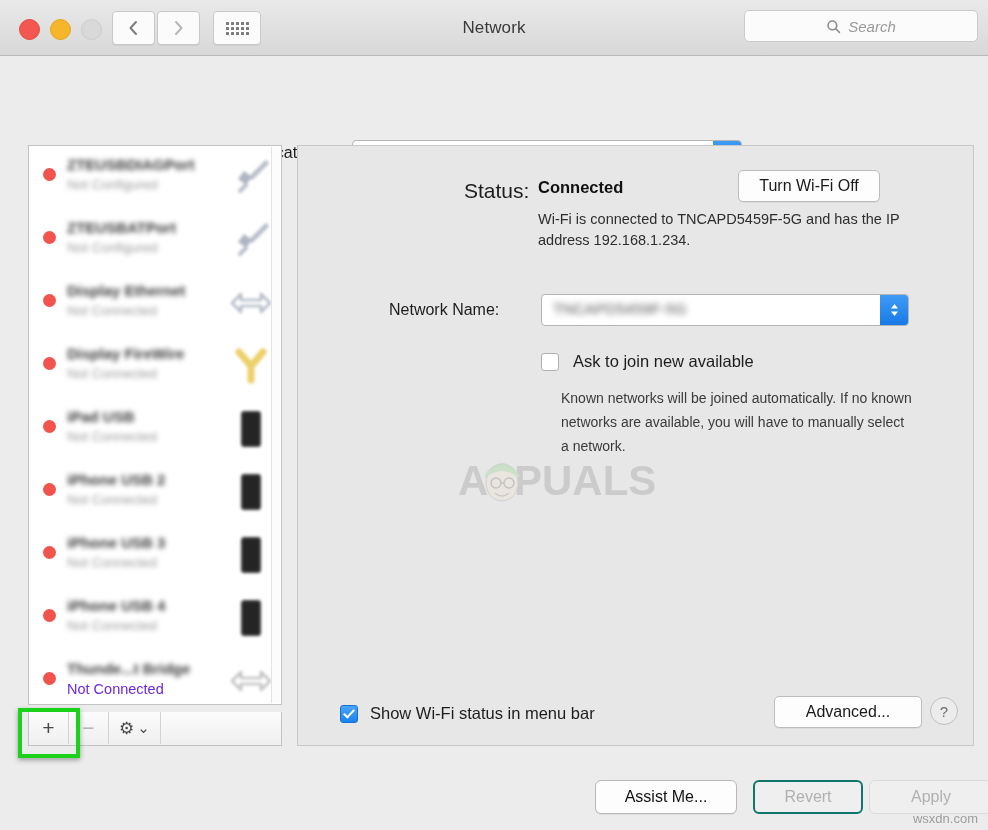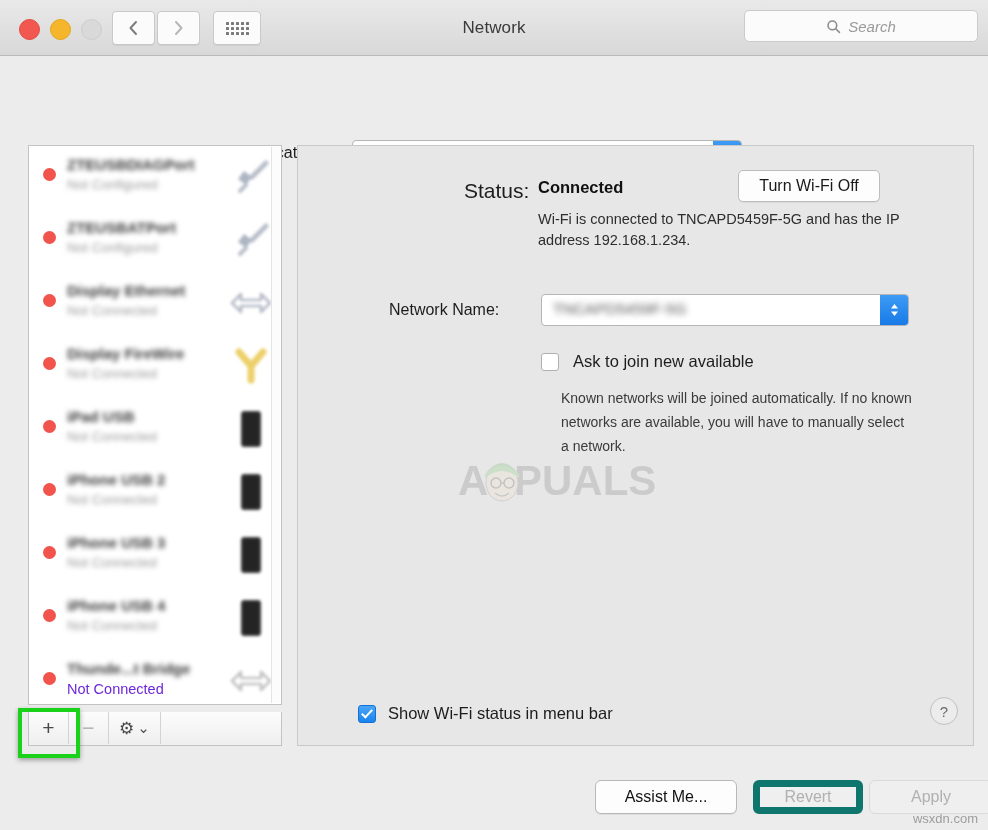--- a/index.html
+++ b/index.html
@@ -239,21 +239,21 @@
   }
 
   #askjoin-row { position: absolute; left: 243px; top: 206px; display: flex; align-items: center; }
   #askjoin-label { margin-left: 14px; font-size: 16.5px; color: #1d1d1d; }
   #askjoin-desc {
     position: absolute; left: 263px; top: 240px;
     width: 352px;
     font-size: 14px; color: #3a3a3a; line-height: 24px;
   }
 
-  #showstatus-row { position: absolute; left: 60px; top: 558px; display: flex; align-items: center; }
+  #showstatus-row { position: absolute; left: 42px; top: 558px; display: flex; align-items: center; }
   #showstatus-label { margin-left: 12px; font-size: 16.5px; color: #1d1d1d; }
 
   #advanced-btn {
     position: absolute; left: 476px; top: 550px;
     width: 148px; height: 32px;
     background: #fdfdfd;
     border: 1px solid #bdbdbd;
     border-radius: 5px;
     box-sizing: border-box;
     display: flex; align-items: center; justify-content: center;
@@ -279,21 +279,21 @@
     display: flex; align-items: center; justify-content: center;
     font-size: 16px;
   }
   #assist-btn {
     left: 595px; width: 142px;
     background: #fdfdfd; border: 1px solid #b8b8b8;
     color: #121212; box-shadow: 0 1px 0 rgba(0,0,0,0.06);
   }
   #revert-btn {
     left: 753px; width: 110px;
-    background: #efefef; border: 7px solid #0f766e; color: #b0b0b0;
+    background: #efefef; border: 2px solid #0f766e; color: #b0b0b0;
   }
   #apply-btn {
     left: 869px; width: 124px;
     background: #efefef; border: 1px solid #dadada; color: #b0b0b0;
   }
 
   
   #appuals {
     position: absolute; left: 458px; top: 448px;
     width: 208px; height: 62px;
@@ -507,20 +507,21 @@
         <span class="chk off"></span>
         <span id="askjoin-label">Ask to join new available</span>
       </div>
       <div id="askjoin-desc">Known networks will be joined automatically. If no known networks are available, you will have to manually select a network.</div>
 
       <div id="showstatus-row">
         <span class="chk on"></span>
         <span id="showstatus-label">Show Wi-Fi status in menu bar</span>
       </div>
 
+      <div id="advanced-btn">Advanced...</div>
       <div id="help-btn">?</div>
     </div>
 
     <div class="footbtn" id="assist-btn">Assist Me...</div>
     <div class="footbtn" id="revert-btn">Revert</div>
     <div class="footbtn" id="apply-btn">Apply</div>
 
   </div>
 
   <div id="appuals">

